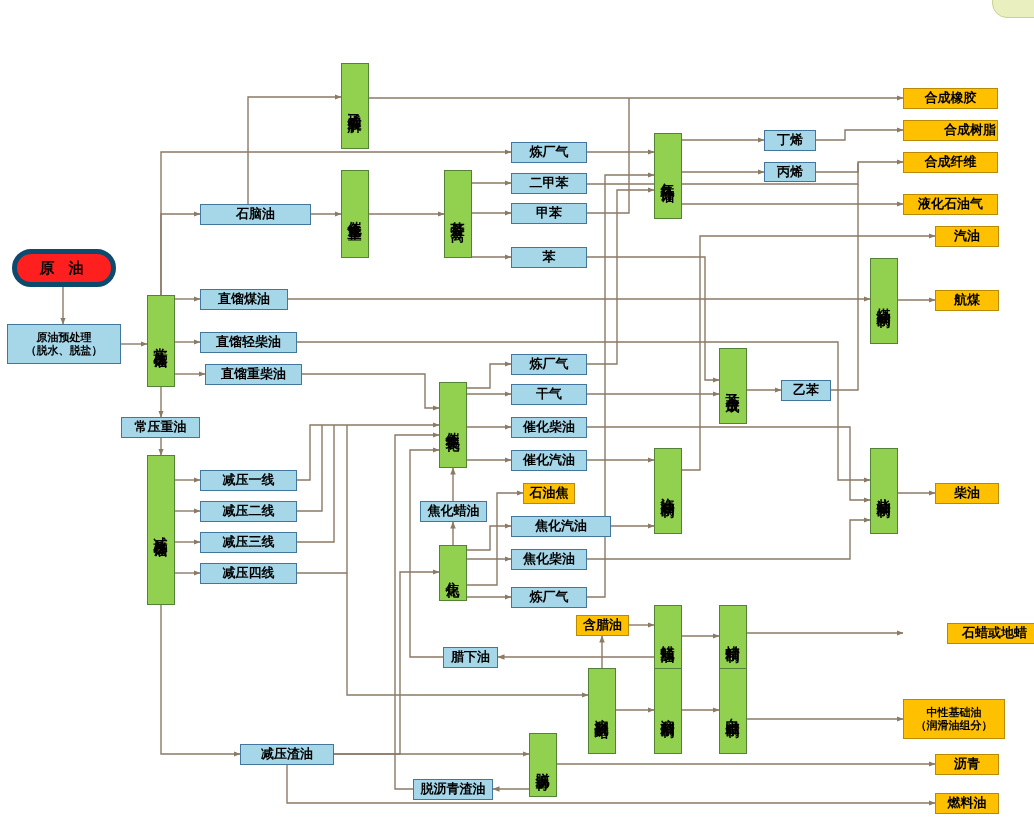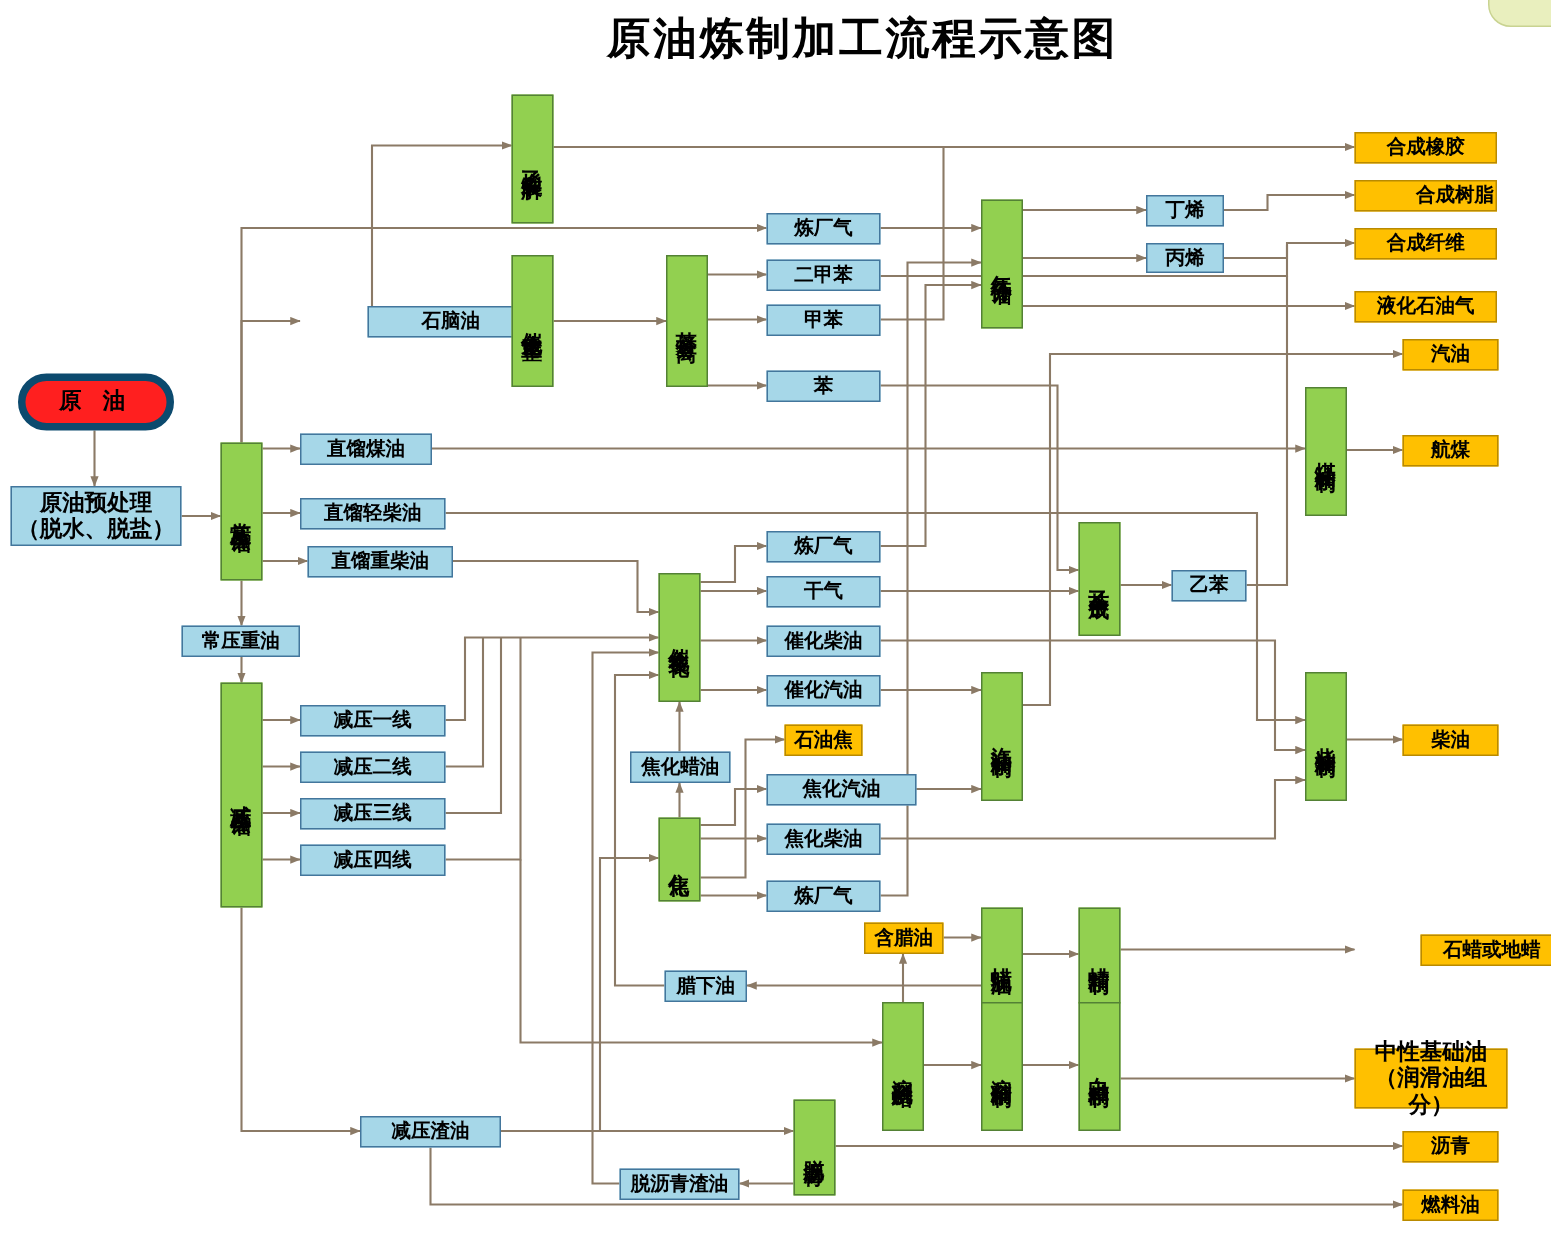--- a/index.html
+++ b/index.html
@@ -15,31 +15,30 @@
   .node {
     position:absolute; box-sizing:border-box; display:flex;
     align-items:center; justify-content:center; text-align:center;
     font-size:13px; font-weight:bold; color:#000; line-height:1.15;
   }
   .intermediate { background:#a6d7e8; border:1px solid #43769c; }
   .process      { background:#92d050; border:1px solid #538135; }
   .product      { background:#ffc000; border:1px solid #b98a00; }
   .source       { background:#ff1f1f; border:5px solid #0c4a6e; border-radius:19px; font-size:15px; letter-spacing:5px; }
   .vertical     { writing-mode:vertical-rl; text-orientation:upright; letter-spacing:2px; font-size:14px; }
-  .multiline    { white-space:pre-line; font-size:15px; }
+  .multiline    { white-space:pre-line; font-size:11px; }
   .corner-deco {
     position:absolute; left:992px; top:-14px; width:74px; height:30px;
     background:#e9efbe; border:1px solid #c9d391; border-radius:15px;
   }
 </style>
 </head>
 <body>
 
 <div class="canvas">
-  <div class="page-title">原油炼制加工流程示意图</div>
   <div class="corner-deco"></div>
 
   <svg class="edges" id="edges-svg" width="1034" height="825" viewBox="0 0 1034 825">
     <defs>
       <marker id="arrowhead" markerWidth="8" markerHeight="6" refX="6.5" refY="2.75" orient="auto" markerUnits="userSpaceOnUse">
         <path id="arrowhead-path" d="M0,0 L7,2.75 L0,5.5 Z" fill="#8b7a66"></path>
       </marker>
     </defs>
   <polyline points="63,287 63,324" fill="none" stroke="#8b7a66" stroke-width="1.4" marker-end="url(#arrowhead)"></polyline>
       <polyline points="121,344 147,344" fill="none" stroke="#8b7a66" stroke-width="1.4" marker-end="url(#arrowhead)"></polyline>
@@ -116,21 +115,21 @@
       <polyline points="557,764 935,764" fill="none" stroke="#8b7a66" stroke-width="1.4" marker-end="url(#arrowhead)"></polyline>
       <polyline points="529,789 493,789" fill="none" stroke="#8b7a66" stroke-width="1.4" marker-end="url(#arrowhead)"></polyline>
       <polyline points="413,789 395,789 395,435 439,435" fill="none" stroke="#8b7a66" stroke-width="1.4" marker-end="url(#arrowhead)"></polyline>
     </svg>
 
   <div id="nodes-layer">
       <div class="node source" style="left: 12px; top: 249px; width: 104px; height: 38px;">原 油</div>
       <div class="node intermediate multiline" style="left: 7px; top: 324px; width: 114px; height: 40px;">原油预处理
 （脱水、脱盐）</div>
       <div class="node process vertical" style="left: 147px; top: 295px; width: 28px; height: 92px;">常压蒸馏</div>
-      <div class="node intermediate" style="left: 200px; top: 204px; width: 111px; height: 21px; margin-left: 45px;">石脑油</div>
+      <div class="node intermediate" style="left: 200px; top: 204px; width: 111px; height: 21px;">石脑油</div>
       <div class="node process vertical" style="left: 341px; top: 63px; width: 28px; height: 86px;">乙烯裂解</div>
       <div class="node process vertical" style="left: 341px; top: 170px; width: 28px; height: 88px;">催化重整</div>
       <div class="node process vertical" style="left: 444px; top: 170px; width: 28px; height: 88px;">芳烃分离</div>
       <div class="node intermediate" style="left: 511px; top: 142px; width: 76px; height: 21px;">炼厂气</div>
       <div class="node intermediate" style="left: 511px; top: 173px; width: 76px; height: 21px;">二甲苯</div>
       <div class="node intermediate" style="left: 511px; top: 203px; width: 76px; height: 21px;">甲苯</div>
       <div class="node intermediate" style="left: 511px; top: 247px; width: 76px; height: 21px;">苯</div>
       <div class="node process vertical" style="left: 654px; top: 133px; width: 28px; height: 86px;">气体分馏</div>
       <div class="node intermediate" style="left: 764px; top: 130px; width: 52px; height: 21px;">丁烯</div>
       <div class="node intermediate" style="left: 764px; top: 162px; width: 52px; height: 20px;">丙烯</div>

